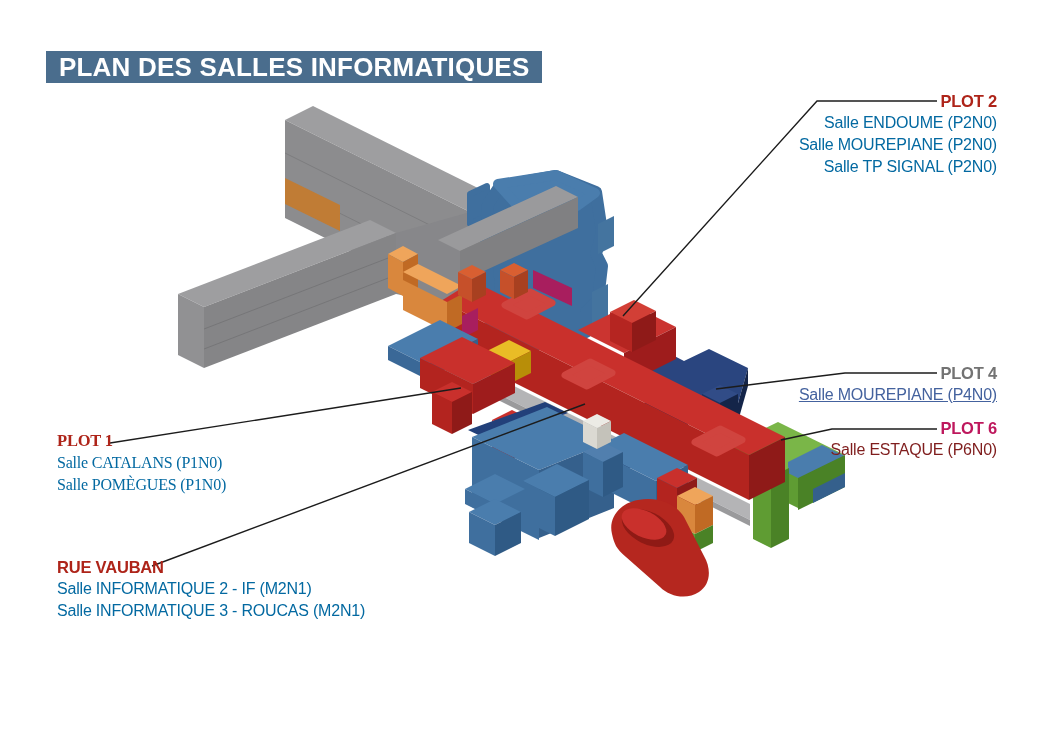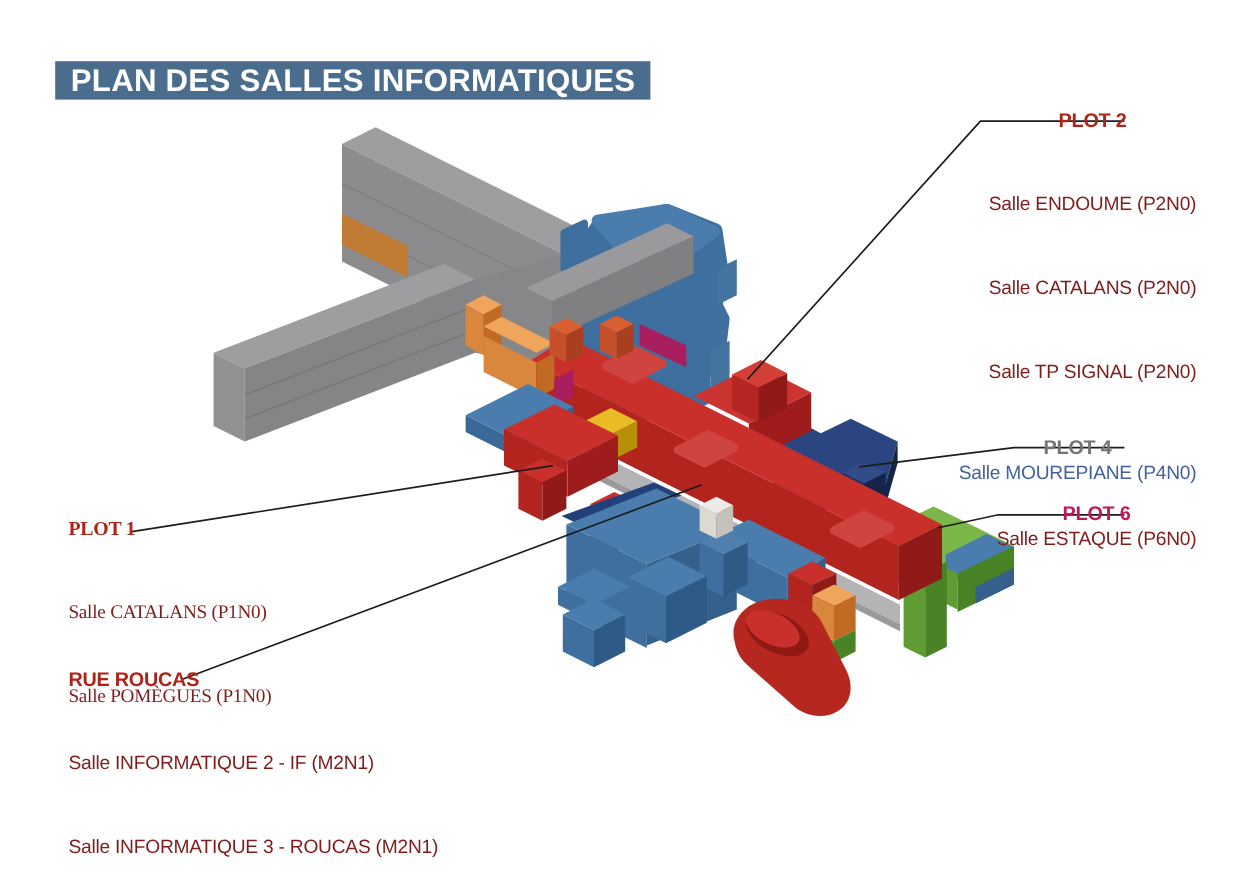--- a/index.html
+++ b/index.html
@@ -5,25 +5,25 @@
   html,body{margin:0;padding:0;}
   body{width:1049px;height:744px;background:#ffffff;position:relative;overflow:hidden;
        font-family:"Liberation Sans",sans-serif;}
   .stage{position:absolute;left:0;top:0;width:1049px;height:632px;}
   svg.mapsvg{position:absolute;left:0;top:0;}
   .banner{position:absolute;left:46px;top:51px;height:32px;background:#4a6d8d;color:#ffffff;
           font-weight:bold;font-size:26px;line-height:32px;padding:0 13px;letter-spacing:0.2px;
           white-space:nowrap;}
   .lbl{position:absolute;font-size:16px;line-height:22px;letter-spacing:-0.2px;white-space:nowrap;}
   .lbl .hdr{font-weight:bold;font-size:16.5px;}
-  .align-right{text-align:center;}
+  .align-right{text-align:right;}
   .red-theme .hdr{color:#ae2419;}
-  .red-theme .room{color:#7f1d1d;margin-top:48px;}
+  .red-theme .room{color:#0369a1;}
   .navy-theme .hdr{color:#737373;}
-  .navy-theme .room{color:#44629e;}
+  .navy-theme .room{color:#44629e;text-decoration:underline;}
   .green-theme .hdr{color:#be185d;}
   .green-theme .room{color:#7f1d1d;}
 </style>
 </head>
 <body>
 
 <div class="stage">
 
   <svg class="mapsvg" width="1049" height="744" viewBox="0 0 1049 744">
 
@@ -200,39 +200,39 @@
       <polyline points="110,443 461,388"></polyline>
       <polyline points="152,566 585,404"></polyline>
     </g>
   </svg>
 
   <div class="banner">PLAN DES SALLES INFORMATIQUES</div>
 
   <div class="lbl align-right red-theme" style="right:52px;top:90px;">
     <div class="hdr">PLOT 2</div>
     <div class="room">Salle ENDOUME (P2N0)</div>
-    <div class="room">Salle CATALANS (P2N0)</div>
+    <div class="room">Salle MOUREPIANE (P2N0)</div>
     <div class="room">Salle TP SIGNAL (P2N0)</div>
   </div>
 
   <div class="lbl align-right navy-theme" style="right:52px;top:362px;">
     <div class="hdr">PLOT 4</div>
     <div class="room">Salle MOUREPIANE (P4N0)</div>
   </div>
 
   <div class="lbl align-right green-theme" style="right:52px;top:417px;">
     <div class="hdr">PLOT 6</div>
     <div class="room">Salle ESTAQUE (P6N0)</div>
   </div>
 
   <div class="lbl red-theme" style="left:57px;top:430px;font-family:Liberation Serif, serif;">
     <div class="hdr">PLOT 1</div>
     <div class="room">Salle CATALANS (P1N0)</div>
     <div class="room">Salle POMÈGUES (P1N0)</div>
   </div>
 
   <div class="lbl red-theme" style="left:57px;top:556px;">
-    <div class="hdr">RUE ROUCAS</div>
+    <div class="hdr">RUE VAUBAN</div>
     <div class="room">Salle INFORMATIQUE 2 - IF (M2N1)</div>
     <div class="room">Salle INFORMATIQUE 3 - ROUCAS (M2N1)</div>
   </div>
 
 </div>
 
 </body></html>

